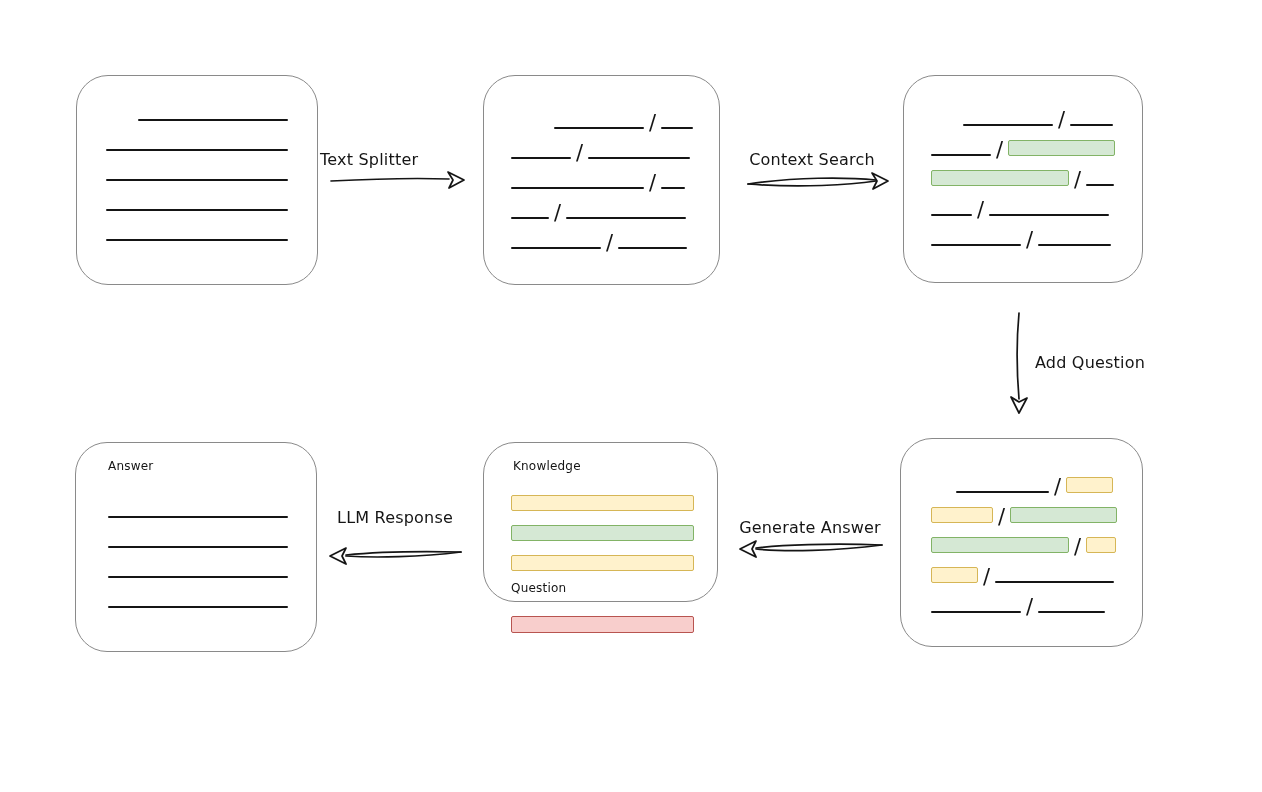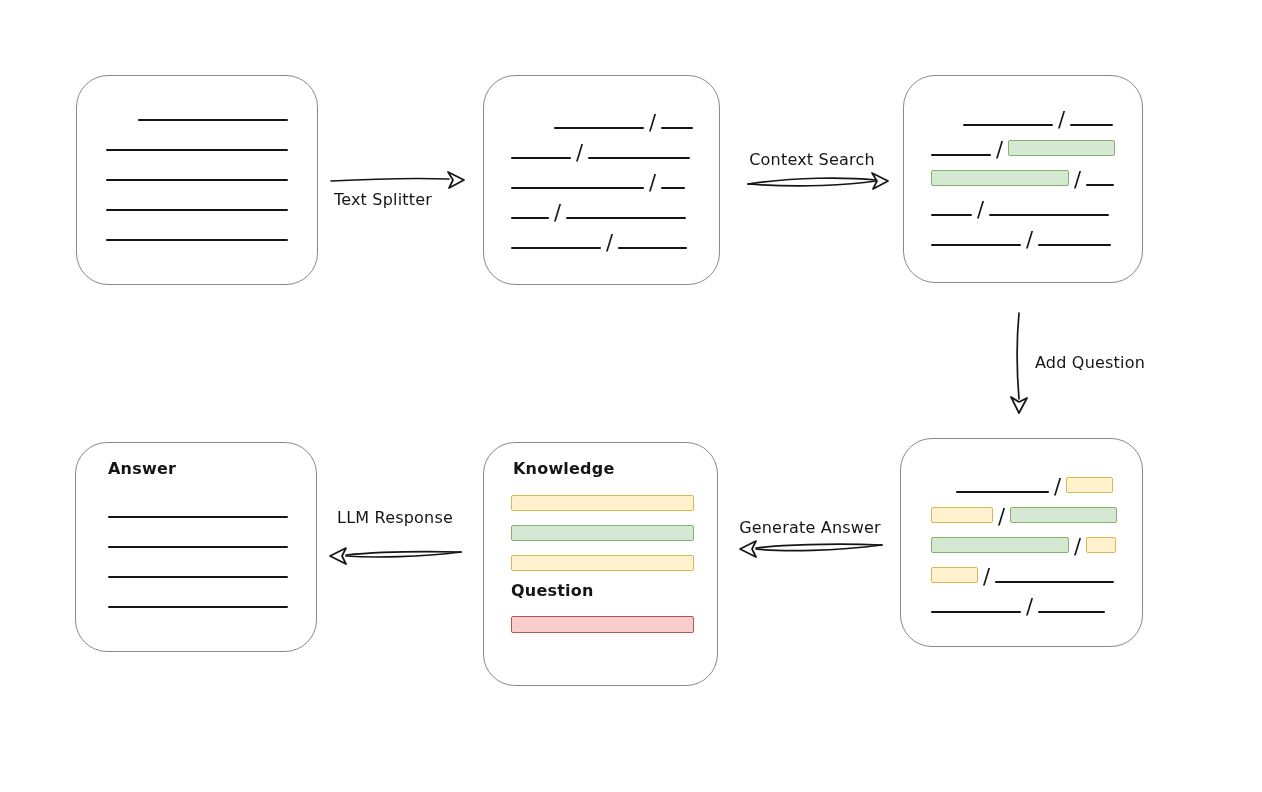--- a/index.html
+++ b/index.html
@@ -14,48 +14,48 @@
     font-family:"DejaVu Sans", sans-serif; color:var(--ink); overflow:hidden;
   }
   .box {
     position:absolute; border:1.5px solid var(--box-border);
     border-radius:32px; background:#ffffff; box-sizing:border-box;
   }
   .box-document {left:76px;  top:75px;  width:242px; height:210px;}
   .box-chunks   {left:483px; top:75px;  width:237px; height:210px;}
   .box-matched  {left:903px; top:75px;  width:240px; height:208px;}
   .box-answer   {left:75px;  top:442px; width:242px; height:210px;}
-  .box-prompt   {left:483px; top:442px; width:235px; height:244px;padding-left:18px;}
+  .box-prompt   {left:483px; top:442px; width:235px; height:160px;padding-left:18px;}
   .box-context  {left:900px; top:438px; width:243px; height:209px;}
 
   .rows {position:absolute; display:flex; flex-direction:column;}
   .rows-document  {left:29px; top:15px;  width:182px;}
   .rows-chunks    {left:27px; top:23px;  width:182px;}
   .rows-matched   {left:27px; top:20px;  width:182px;}
   .rows-context   {left:30px; top:24px;  width:182px;}
   .rows-knowledge {left:27px; top:38px;  width:183px;}
   .rows-question  {left:27px; top:160px; width:183px;}
   .rows-answer    {left:32px; top:45px;  width:180px;}
 
   .seg-row {display:flex; align-items:flex-end; height:30px; justify-content:flex-start;}
   .seg-row.align-end {justify-content:flex-end;}
   .seg {display:block; box-sizing:border-box; flex:none;}
   .seg.line   {height:2px; background:var(--ink); border-radius:1px;}
   .seg.green  {height:16px; background:var(--green-fill);  border:1.5px solid var(--green-border);  border-radius:2px;}
   .seg.yellow {height:16px; background:var(--yellow-fill); border:1.5px solid var(--yellow-border); border-radius:2px;}
   .seg.red    {height:17px; background:var(--red-fill);    border:1.5px solid var(--red-border);    border-radius:2px;}
   .slash {font-size:21px; line-height:1; margin:0 5px; position:relative; bottom:-5px; flex:none; font-weight:500;}
 
-  .box-label {position:absolute; font-size:16px; font-weight:700; letter-spacing:0.2px;}
+  .box-label {position:absolute; font-size:12px; font-weight:400; letter-spacing:0.2px;}
   .lbl-knowledge {left:29px; top:16px;}
   .lbl-question  {left:27px; top:138px;}
   .lbl-answer    {left:32px; top:16px;}
 
   .arrow-label {position:absolute; font-size:16px; font-weight:500; letter-spacing:0.2px; white-space:nowrap;}
-  .lbl-text-splitter   {left:308px;  top:150px; width:150px; text-align:center;margin-top:40px;}
+  .lbl-text-splitter   {left:320px;  top:150px; width:150px; }
   .lbl-vector-search   {left:737px;  top:150px; width:150px; text-align:center;}
   .lbl-add-context     {left:1035px; top:353px;}
   .lbl-generate-prompt {left:735px;  top:518px; width:150px; text-align:center;}
   .lbl-llm-response    {left:325px;  top:508px; width:140px; text-align:center;}
 
   .caption {position:absolute; left:720px; top:686px; width:510px; text-align:center;
             font-size:17px; font-weight:500; letter-spacing:0.2px;}
 
   svg.arrows {position:absolute; left:0; top:0; width:1262px; height:792px; pointer-events:none;}
   svg.arrows path {stroke:var(--ink); fill:none; stroke-width:1.7; stroke-linecap:round; stroke-linejoin:round;}

